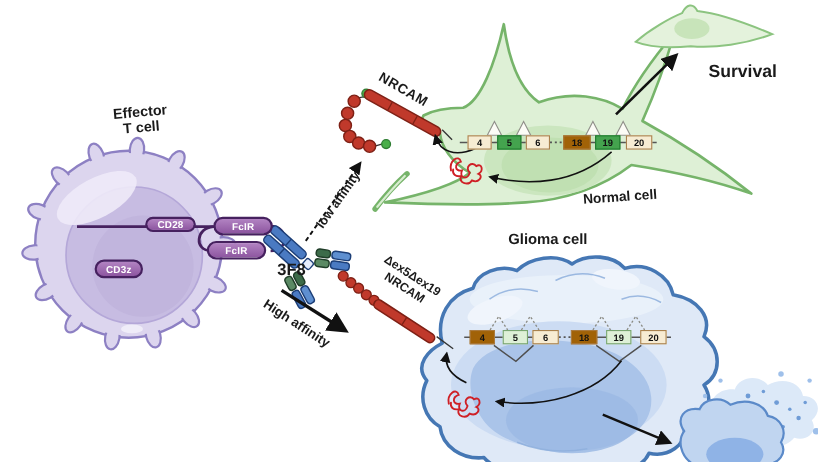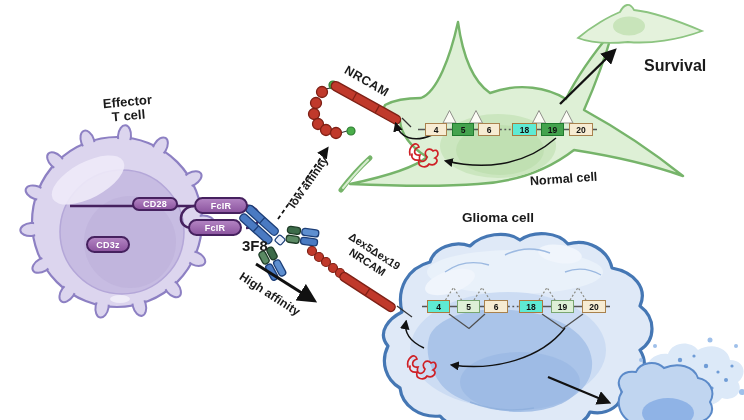--- a/index.html
+++ b/index.html
@@ -7,21 +7,21 @@
          font-family:"Liberation Sans",sans-serif;}
   #art{position:absolute;left:0;top:0;}
   .lbl{position:absolute;font-weight:bold;color:#1a1a1a;white-space:nowrap;z-index:3;}
   .lbl.center{text-align:center;white-space:normal;}
   .pill{position:absolute;display:flex;align-items:center;justify-content:center;
         background:linear-gradient(#b283c2,#8d56a0);border:2px solid #46215f;border-radius:10px;
         color:#fff;font-weight:bold;font-size:9px;letter-spacing:.2px;z-index:3;box-sizing:border-box;}
   .exon{position:absolute;display:flex;align-items:center;justify-content:center;
         font-size:8.5px;font-weight:bold;color:#111;border:1.5px solid;box-sizing:border-box;z-index:3;}
   .exon.tan{background:#f7ecd3;border-color:#a9824e;}
-  .exon.orange{background:#5eead4;border-color:#aa7a3e;}
+  .exon.orange{background:#a16207;border-color:#aa7a3e;}
   .exon.gdark{background:#44a34e;border-color:#1f7a2d;}
   .exon.glight{background:#def0d7;border-color:#79a671;}
 </style>
 </head>
 <body>
 
 <div id="stage">
 
 <svg id="art" width="744" height="420" viewBox="0 0 744 420">
   <defs>
@@ -238,21 +238,21 @@
 </div>
 
 <div class="lbl" style="left:349px;top:63px;font-size:12.5px;letter-spacing:.5px;transform:rotate(30deg);transform-origin:0 0;">NRCAM</div>
 
 <div class="lbl" style="left:644px;top:57px;font-size:16px;">Survival</div>
 
 <div class="lbl" style="left:530px;top:172px;font-size:12.5px;transform:rotate(-4deg);">Normal cell</div>
 
 <div class="lbl" style="left:276px;top:172px;width:70px;font-size:11.5px;transform:rotate(-55deg);">low affinity</div>
 
-<div class="lbl" style="left:242px;top:237px;font-size:15px;text-align:right;">3F8</div>
+<div class="lbl" style="left:252px;top:237px;font-size:15px;text-align:right;">3F8</div>
 
 <div class="lbl" style="left:234px;top:291px;width:84px;font-size:12px;transform:rotate(33deg);">High affinity</div>
 
 <div class="lbl center" style="left:333px;top:244px;width:76px;font-size:11px;line-height:1.15;transform:rotate(33deg);">
   <span>Δex5Δex19</span><br>
   <span>NRCAM</span>
 </div>
 
 <div class="lbl" style="left:462px;top:210px;font-size:13.5px;">Glioma cell</div>
 

